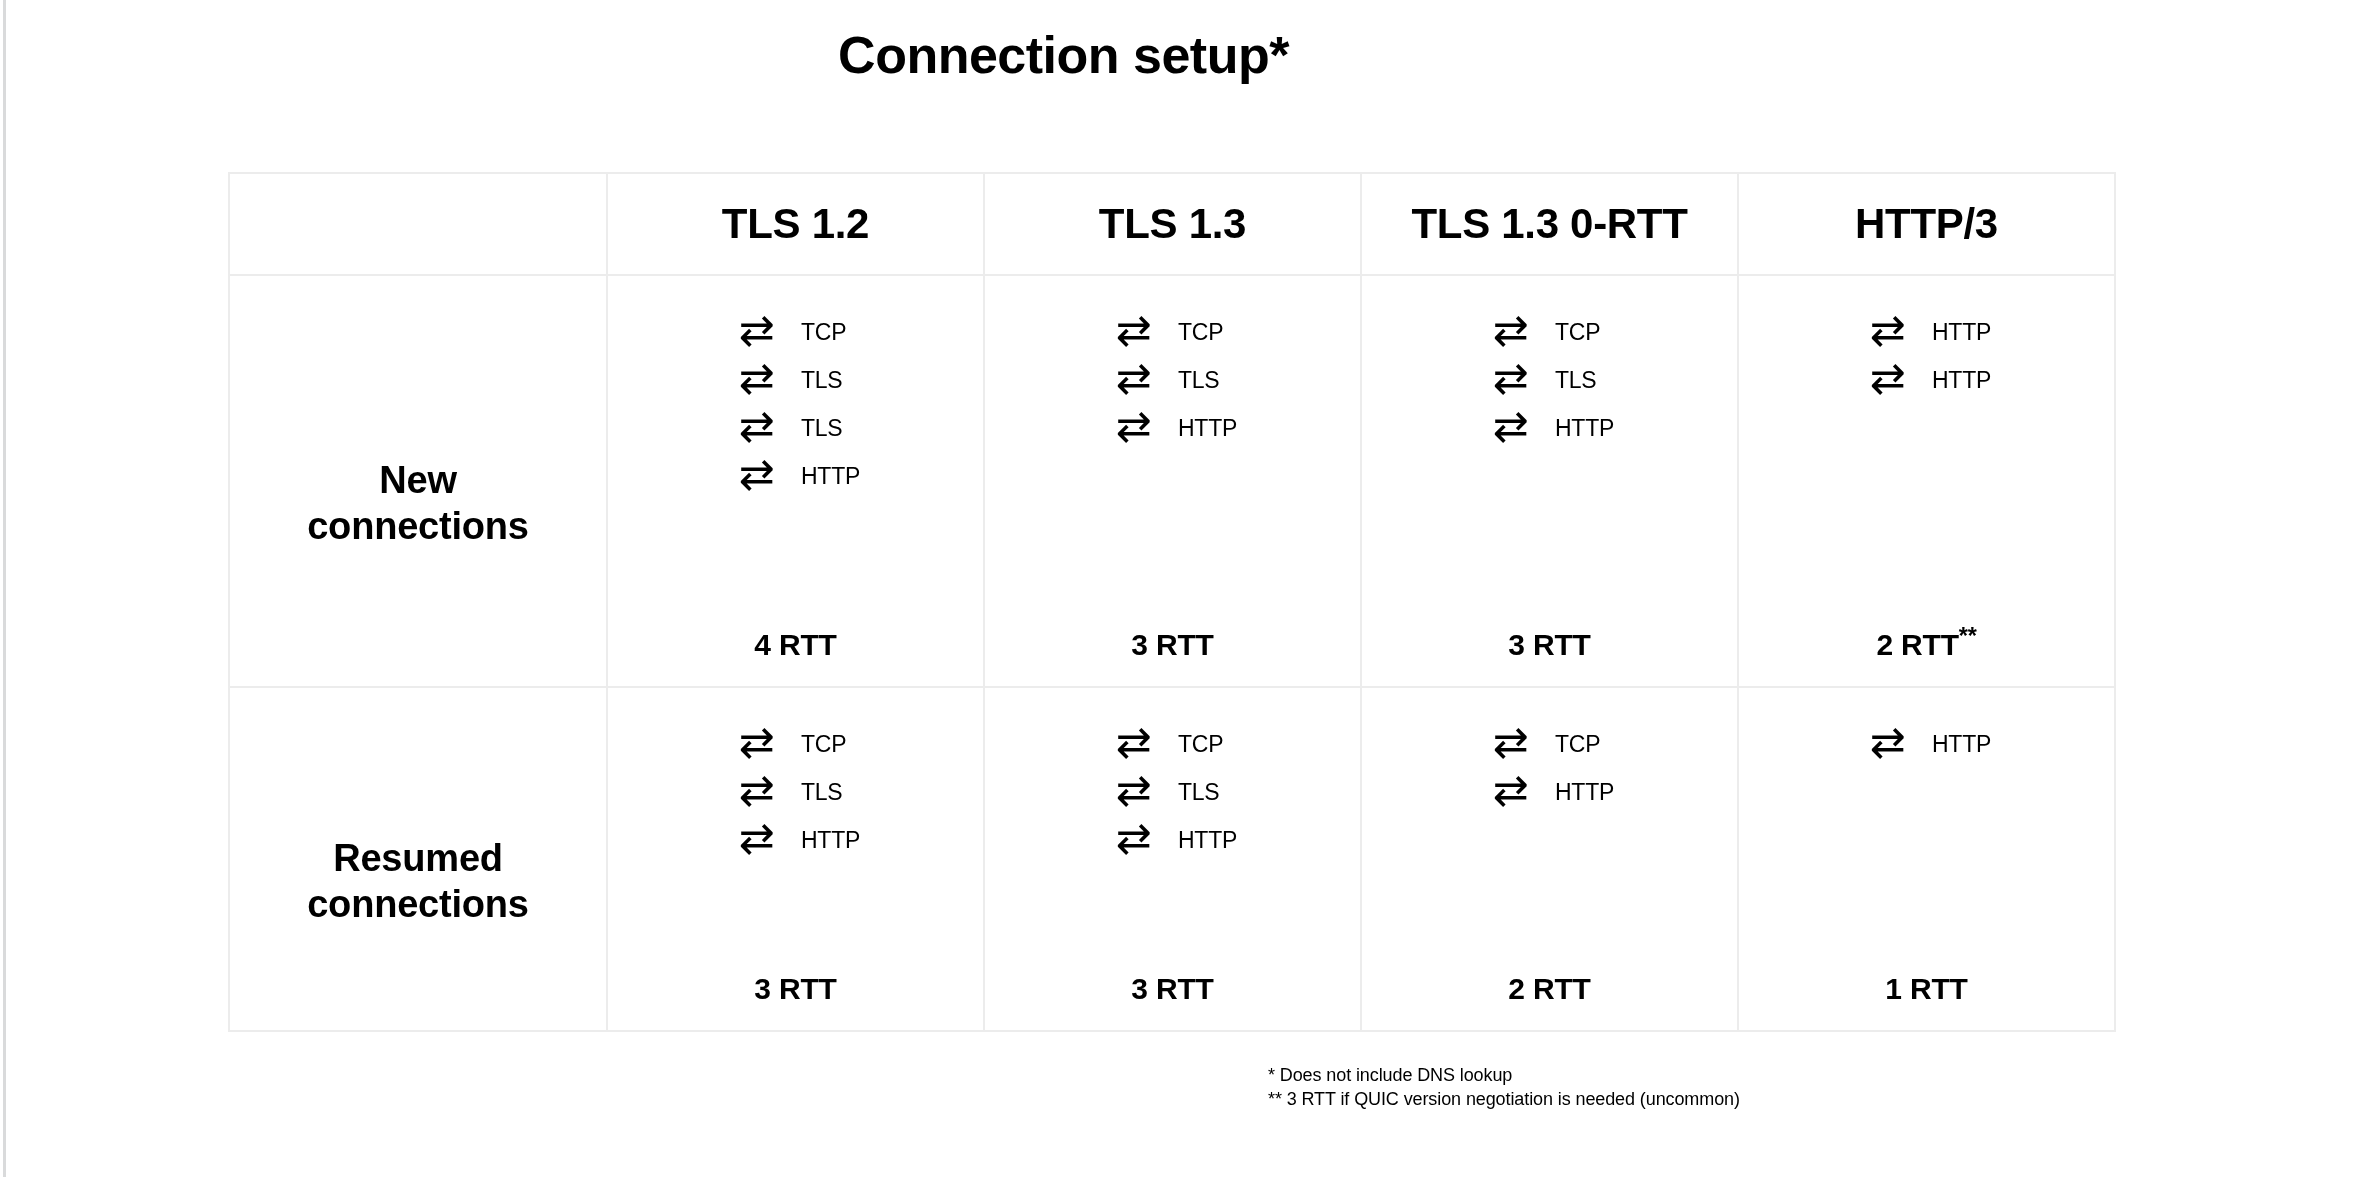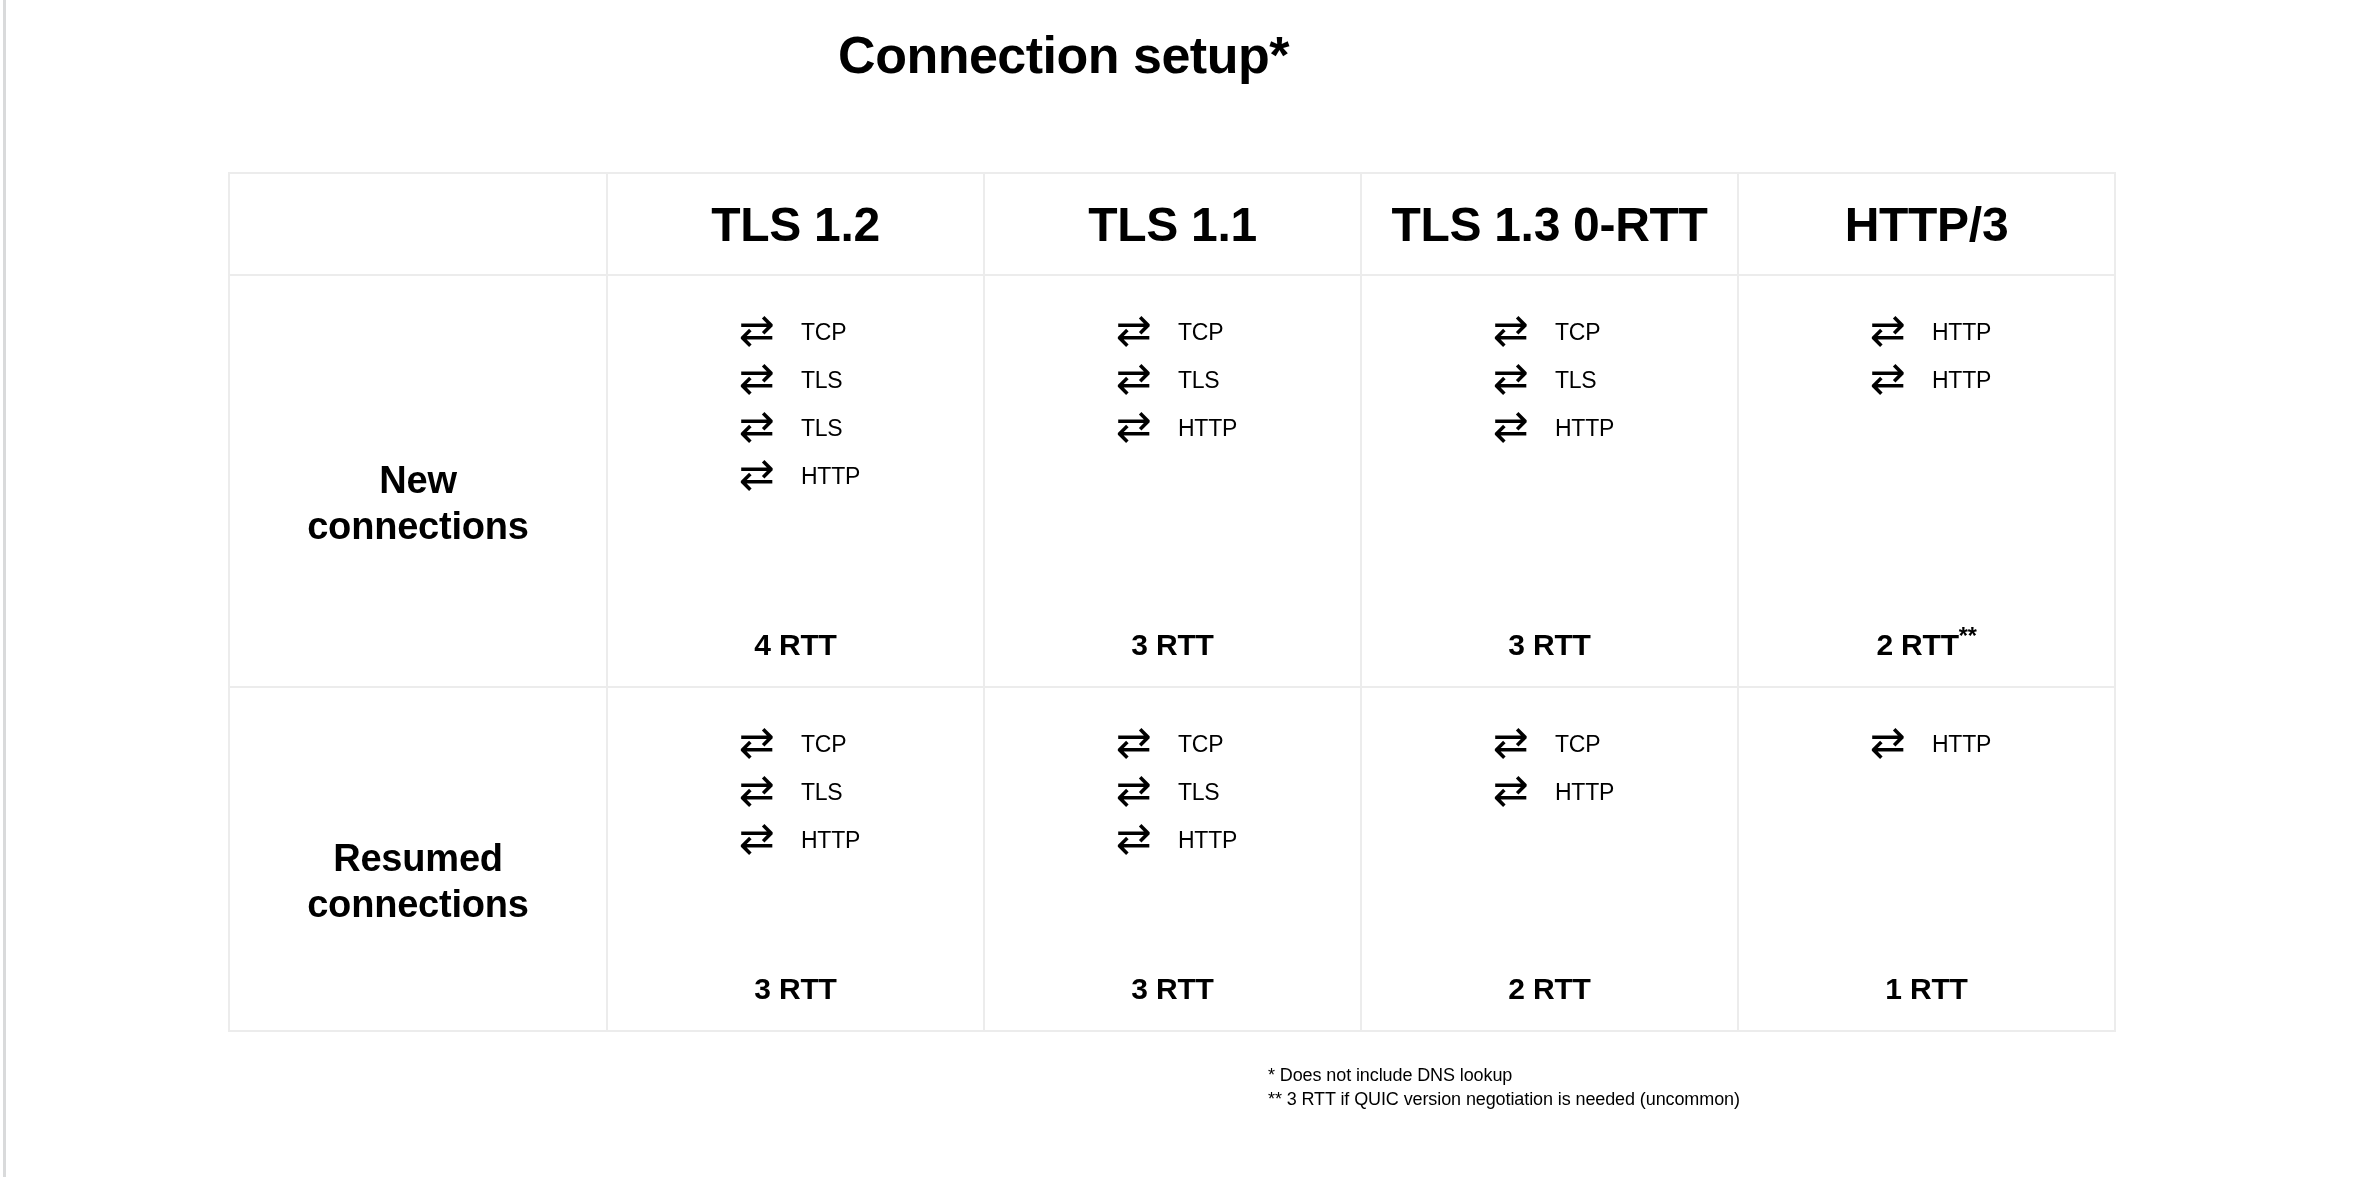--- a/index.html
+++ b/index.html
@@ -53,21 +53,21 @@
     padding: 0;
     vertical-align: middle;
     text-align: center;
     background: #ffffff;
   }
   .col-rowlabel { width: 376px; }
   .col-data     { width: 375px; }
 
   .head-row th {
     height: 100px;
-    font-size: 48px;
+    font-size: 42px;
     font-weight: bold;
     letter-spacing: -0.3px;
     white-space: nowrap;
   }
   .head-row th.corner-cell { font-size: 0; }
 
   .row-label {
     font-size: 38px;
     font-weight: bold;
     line-height: 1.22;
@@ -149,21 +149,21 @@
 
 <div class="page-edge-rule"></div>
 
 <div class="slide-title">Connection setup*</div>
 
 <table class="setup-table">
   <thead>
     <tr class="head-row">
       <th class="corner-cell col-rowlabel"></th>
       <th class="col-data">TLS 1.2</th>
-      <th class="col-data">TLS 1.1</th>
+      <th class="col-data">TLS 1.3</th>
       <th class="col-data">TLS 1.3 0-RTT</th>
       <th class="col-data">HTTP/3</th>
     </tr>
   </thead>
   <tbody>
     <tr class="body-row-new">
       <td>
         <div class="row-label">
           <div>New</div>
           <div>connections</div>

